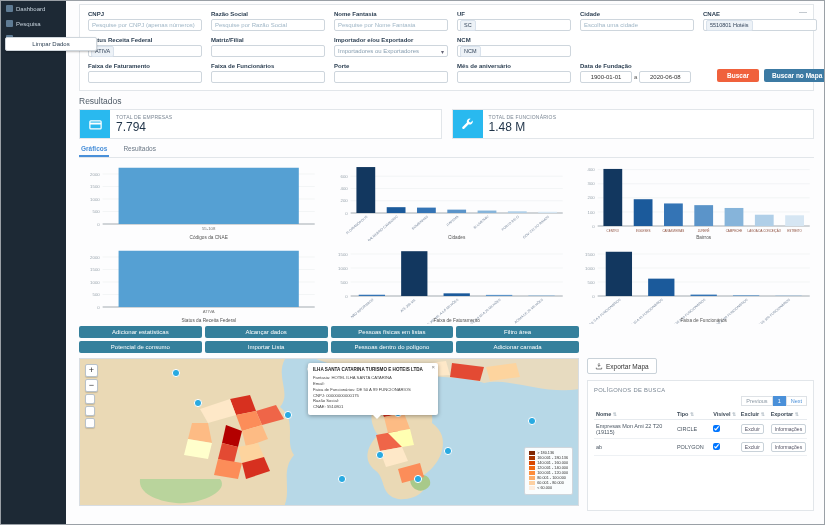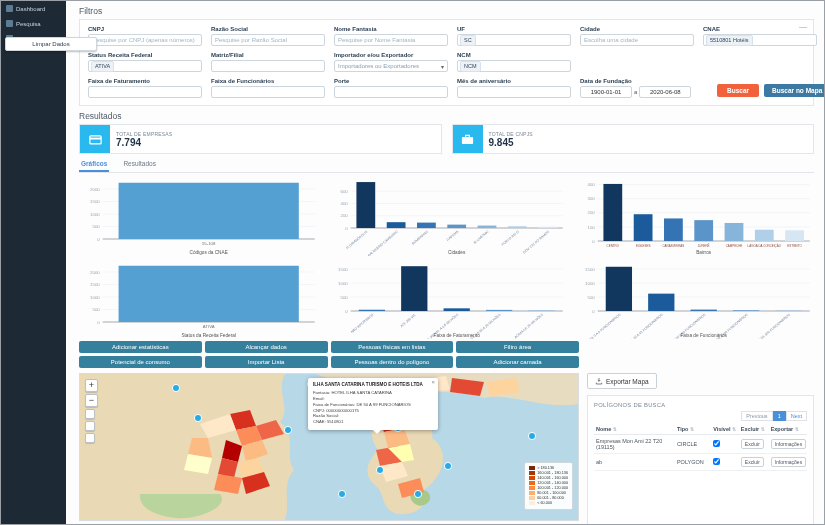--- a/index.html
+++ b/index.html
@@ -30,21 +30,21 @@
   .daterange .inp{width:52px;text-align:center;padding:0 1px}
   .date-sep{font-size:6px;color:#555}
   .actions{display:flex;gap:5px;align-items:flex-end;margin-left:auto;padding-bottom:1px}
   .btn-search{background:#f0613c;color:#fff;border:none;border-radius:2px;font-size:6.5px;padding:3px 10px;font-weight:bold;cursor:pointer}
   .btn-searchmap{background:#3c7aa3;color:#fff;border:none;border-radius:2px;font-size:6.5px;padding:3px 8px;font-weight:bold;cursor:pointer;white-space:nowrap}
   
   .cards{display:flex;gap:10px;margin:3px 0 4px}
   .scard{flex:1;display:flex;align-items:center;border:1px solid #e2e6ea;background:#fff;height:30px;overflow:hidden}
   .scard .ic{width:30px;height:30px;background:#29b9ef;display:flex;align-items:center;justify-content:center;margin-right:6px;flex:0 0 auto}
   .scard .lbl{font-size:5px;color:#7b8794;letter-spacing:.2px}
-  .scard .val{font-size:10px;font-weight:bold;color:#1f3348}
+  .scard .val{font-size:12px;font-weight:normal;color:#1f3348}
   .tabs{display:flex;gap:12px;border-bottom:1px solid #e2e6ea;margin:2px 0 2px}
   .tab{font-size:6.5px;padding:2px 2px 3px;color:#6b7885;cursor:pointer}
   .tab.active{color:#4a90d9;border-bottom:2px solid #4a90d9;font-weight:bold}
   .charts{display:grid;grid-template-columns:repeat(3,1fr);column-gap:8px;row-gap:2px}
   .chart{height:81px;overflow:hidden}
   
   .tools-grid{width:500px;display:grid;grid-template-columns:repeat(4,1fr);gap:3px;margin-top:2px}
   .tool-btn{background:#35809c;color:#fff;font-size:6px;height:12px;line-height:12px;text-align:center;border:none;border-radius:2px;white-space:nowrap;overflow:hidden;cursor:pointer}
   
   .bottomrow{display:flex;gap:8px;margin-top:5px;align-items:flex-start}
@@ -93,21 +93,20 @@
       <div class="sb-item">
         <span class="sb-ico"></span>
         <span>Dados</span>
       </div>
     </div>
   <button class="clear-btn">Limpar Dados</button>
 </aside>
 
 <main>
 
-  <div class="sec-title">Filtros</div>
   <div class="card filters-card">
     <button class="collapse-btn">—</button>
 
     <div class="frow">
       <div class="ff">
         <label>CNPJ</label>
         <input class="inp" placeholder="Pesquise por CNPJ (apenas números)" style="">
       </div>
       <div class="ff">
         <label>Razão Social</label>
@@ -203,27 +202,26 @@
           </svg>
         </div>
         <div>
           <div class="lbl">TOTAL DE EMPRESAS</div>
           <div class="val">7.794</div>
         </div>
       </div>
       <div class="scard">
         <div class="ic">
           <svg viewBox="0 0 24 24" width="15" height="15">
-            <rect x="3" y="8" width="18" height="11" rx="1.5" fill="#fff"></rect>
-            <path d="M9 8V5.5h6V8" stroke="#fff" stroke-width="2" fill="none"></path>
+            <path d="M20.5 7.2a4.8 4.8 0 0 1-6.6 4.4l-6.8 6.8a2 2 0 1 1-2.8-2.8l6.8-6.8a4.8 4.8 0 0 1 6-6.2l-3 3 .7 2.4 2.4.7 3-3c.2.5.3 1 .3 1.5z" fill="#fff"></path>
           </svg>
         </div>
         <div>
-          <div class="lbl">TOTAL DE CNPJS</div>
-          <div class="val">9.845</div>
+          <div class="lbl">TOTAL DE FUNCIONÁRIOS</div>
+          <div class="val">1.48 M</div>
         </div>
       </div>
     </div>
 
   <div class="tabs">
     <div class="tab active">Gráficos</div>
     <div class="tab">Resultados</div>
   </div>
 
   <div class="charts">

